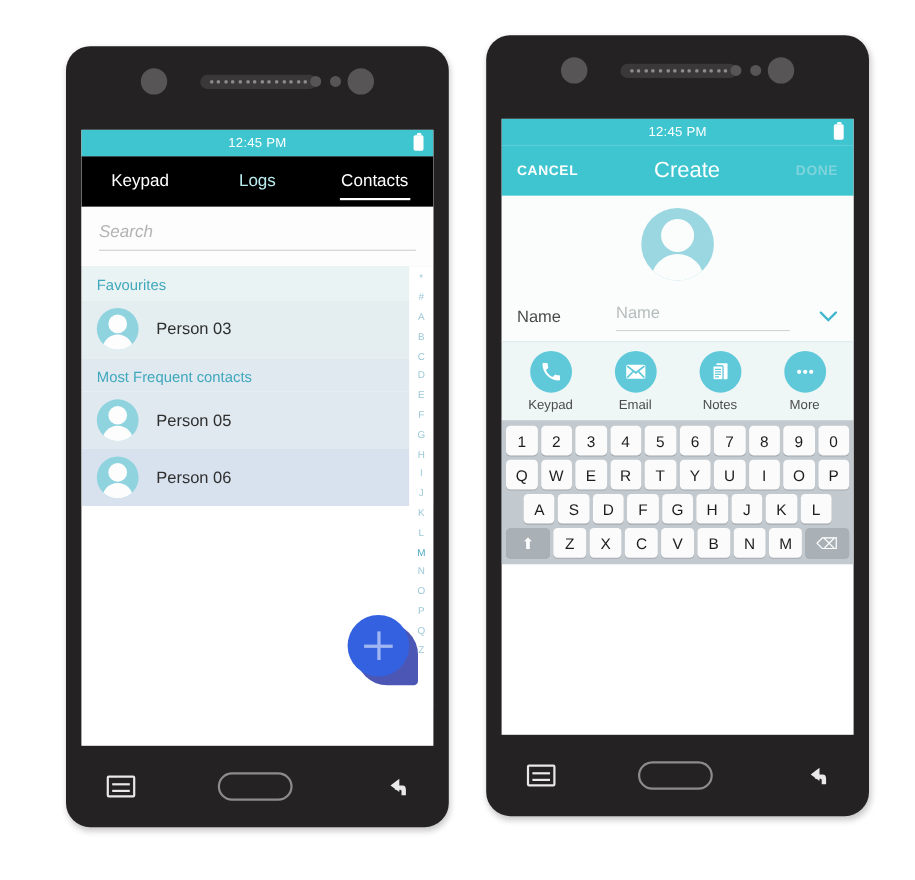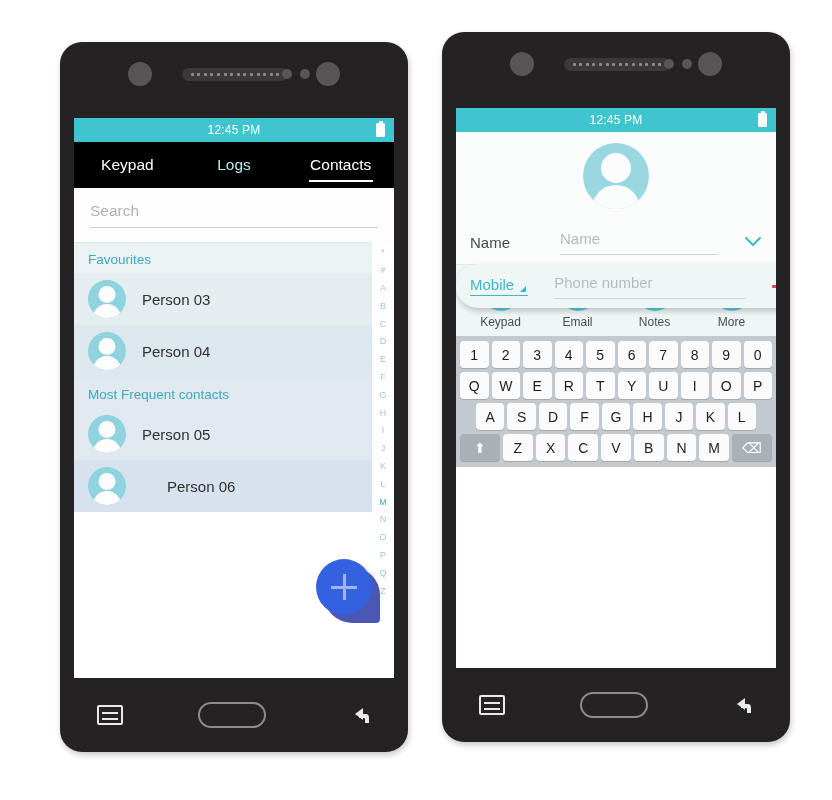--- a/index.html
+++ b/index.html
@@ -84,38 +84,38 @@
     position:relative; color:#b8ecef; font-size:15.5px;
   }
   .tab.active { color:#ffffff; }
   .tab.underlined::after {
     content:""; position:absolute; bottom:6px; left:50%; transform:translateX(-50%);
     width:64px; height:2px; background:#ffffff;
   }
 
   
   .searchrow { height:54px; background:#fdfdfd; padding:0 16px; display:flex; align-items:center; }
-  .searchbox { width:100%; border-bottom:1px solid #cfcfcf; padding-bottom:7px; }
+  .searchbox { width:100%; border-bottom:1px solid #cfcfcf; padding-bottom:7px;font-style:italic; }
   .searchbox span { color:#b3b3b3; font-size:15.5px; }
 
   
   .listwrap { position:relative; height:403px; overflow:hidden; }
   .list { height:100%; }
   .seg-hdr { font-size:13.5px; color:#3fa8bd; padding:9px 14px 6px; }
   .row { display:flex; align-items:center; height:52px; padding-left:14px; }
   .row .nm { font-size:15px; color:#2f2f2f; margin-left:16px; }
   .divider { height:1px; background:#dfe8ea; }
 
   
   .band-0 { background:#fdfdfd; }
   .band-1 { background:#eaf3f3; }
   .band-2 { background:#e4eef1; }
   .band-3 { background:#dde7ee; }
   .band-4 { background:#dfe9ef; }
-  .band-5 { background:#d8e2ee;gap:25px; }
+  .band-5 { background:#d8e2ee; }
 
   .avatar {
     width:38px; height:38px; border-radius:50%;
     background:#8ed3de; position:relative; overflow:hidden; flex:none;
   }
   .avatar .head {
     position:absolute; left:50%; transform:translateX(-50%); top:6px;
     width:17px; height:17px; border-radius:50%; background:#fdfdfd;
   }
   .avatar .body {
@@ -292,27 +292,20 @@
 
           <div class="band-1">
             <div class="seg-hdr">Favourites</div>
           </div>
           <div class="row band-2">
             <div class="avatar">
                 <div class="head"></div>
                 <div class="body"></div>
               </div>
             <div class="nm">Person 03</div>
-          </div>
-          <div class="row band-3">
-            <div class="avatar">
-                <div class="head"></div>
-                <div class="body"></div>
-              </div>
-            <div class="nm">Person 04</div>
           </div>
           <div class="divider"></div>
 
           <div class="band-4">
             <div class="seg-hdr">Most Frequent contacts</div>
           </div>
           <div class="row band-4">
             <div class="avatar">
                 <div class="head"></div>
                 <div class="body"></div>
@@ -396,49 +389,45 @@
       <div class="cam b"></div>
     </div>
 
     <div class="screen">
 
       <div class="statusbar">
         <span class="clock">12:45 PM</span>
         <span class="battery"></span>
       </div>
 
+      <div class="cbar">
+        <span class="cancel">CANCEL</span>
+        <span class="title">Create</span>
+        <span class="done">DONE</span>
+      </div>
 
       <div class="photo-zone">
         <div class="big-avatar">
           <div class="head"></div>
             <div class="body"></div>
         </div>
       </div>
 
       <div class="field name">
         <span class="f-label">Name</span>
         <span class="f-input">
           <span>Name</span>
         </span>
         <span class="chev">
           <svg width="16" height="10" viewBox="0 0 16 10">
               <path d="M1 1 L8 8 L15 1" stroke="#3fb6cb" stroke-width="2" fill="none" stroke-linecap="round"></path>
             </svg>
         </span>
       </div>
 
-      <div class="field phone">
-        <span class="f-label teal">Mobile</span>
-        <span class="f-input">
-          <span>Phone number</span>
-        </span>
-        <span class="minus">
-            <i></i>
-          </span>
-      </div>
 
       <div class="actions">
         <div class="action">
           <span class="circ">
             <svg width="20" height="20" viewBox="0 0 24 24" fill="#fff">
                 <path d="M6.6 10.8c1.5 3 4 5.4 7 6.9l2.3-2.3c.3-.3.7-.4 1.1-.3 1.2.4 2.4.6 3.7.6.6 0 1 .4 1 1v3.7c0 .6-.4 1-1 1C10.6 21.4 2.6 13.4 2.6 3.4c0-.6.4-1 1-1h3.7c.6 0 1 .4 1 1 0 1.3.2 2.5.6 3.7.1.4 0 .8-.3 1.1l-2 1.6z"></path>
               </svg>
           </span>
           <span class="lbl">Keypad</span>
         </div>

